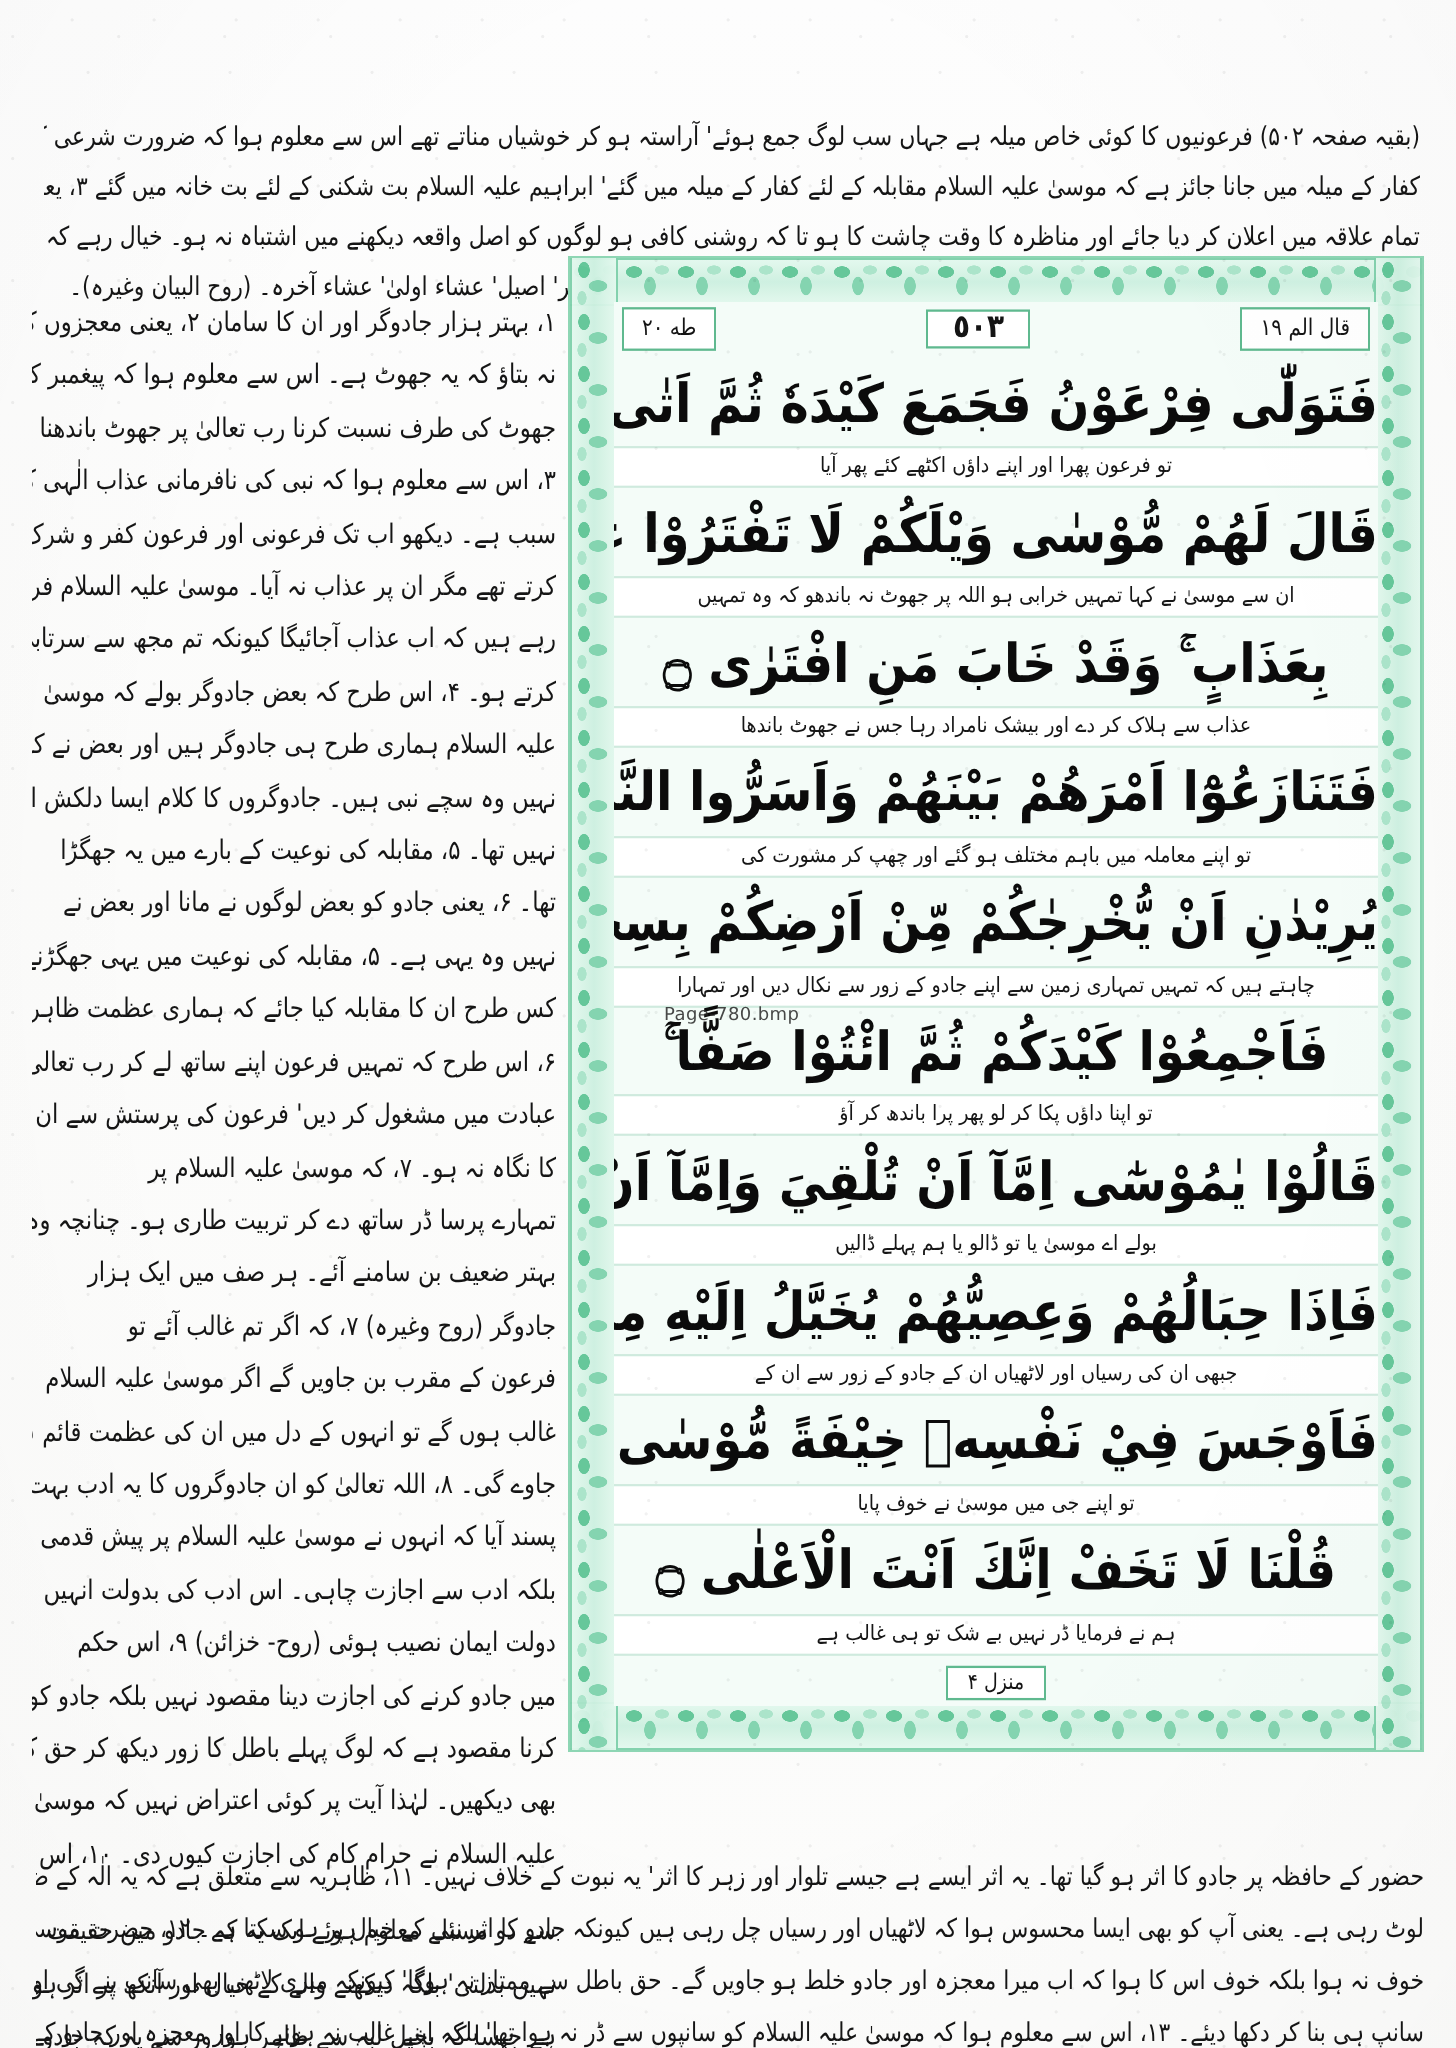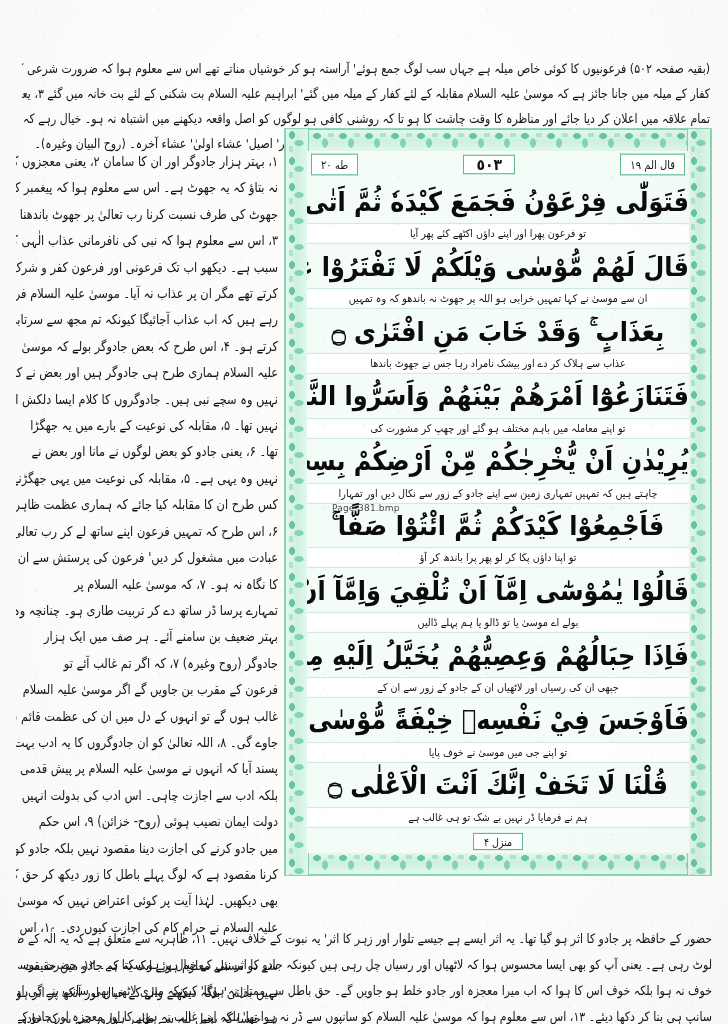--- a/index.html
+++ b/index.html
@@ -355,21 +355,21 @@
         <div class="trans-row">ہم نے فرمایا ڈر نہیں بے شک تو ہی غالب ہے</div>
       </div>
 
       <div class="panel-footer">
         <div class="manzil-box">منزل ۴</div>
       </div>
 
     </div>
   </div>
 
-  <div class="watermark">Page-381.bmp</div>
+  <div class="watermark">Page-780.bmp</div>
 
   <div class="bottom-commentary">
     <div class="urdu-line">حضور کے حافظہ پر جادو کا اثر ہو گیا تھا۔ یہ اثر ایسے ہے جیسے تلوار اور زہر کا اثر' یہ نبوت کے خلاف نہیں۔ ۱۱، ظاہریہ سے متعلق ہے کہ یہ الٰہ کے ضمیر موسیٰ علیہ السلام کی طرف</div>
     <div class="urdu-line">لوٹ رہی ہے۔ یعنی آپ کو بھی ایسا محسوس ہوا کہ لاٹھیاں اور رسیاں چل رہی ہیں کیونکہ جادو کا اثر نبی کے خیال پر ہو سکتا ہے۔ ۱۲، حضرت موسیٰ کو ان کے جادو کا</div>
     <div class="urdu-line">خوف نہ ہوا بلکہ خوف اس کا ہوا کہ اب میرا معجزہ اور جادو خلط ہو جاویں گے۔ حق باطل سے ممتاز نہ ہوگا' کیونکہ میری لاٹھی بھی سانپ بنے گی اور انہوں نے بھی</div>
     <div class="urdu-line">سانپ ہی بنا کر دکھا دیئے۔ ۱۳، اس سے معلوم ہوا کہ موسیٰ علیہ السلام کو سانپوں سے ڈر نہ ہوا تھا' بلکہ اپنے غالب نہ ہونے کا اور معجزہ اور جادو کے خلط کا خوف تھا۔</div>
   </div>
 
   <div class="speckle"></div>
   <div class="scan-vignette"></div>

